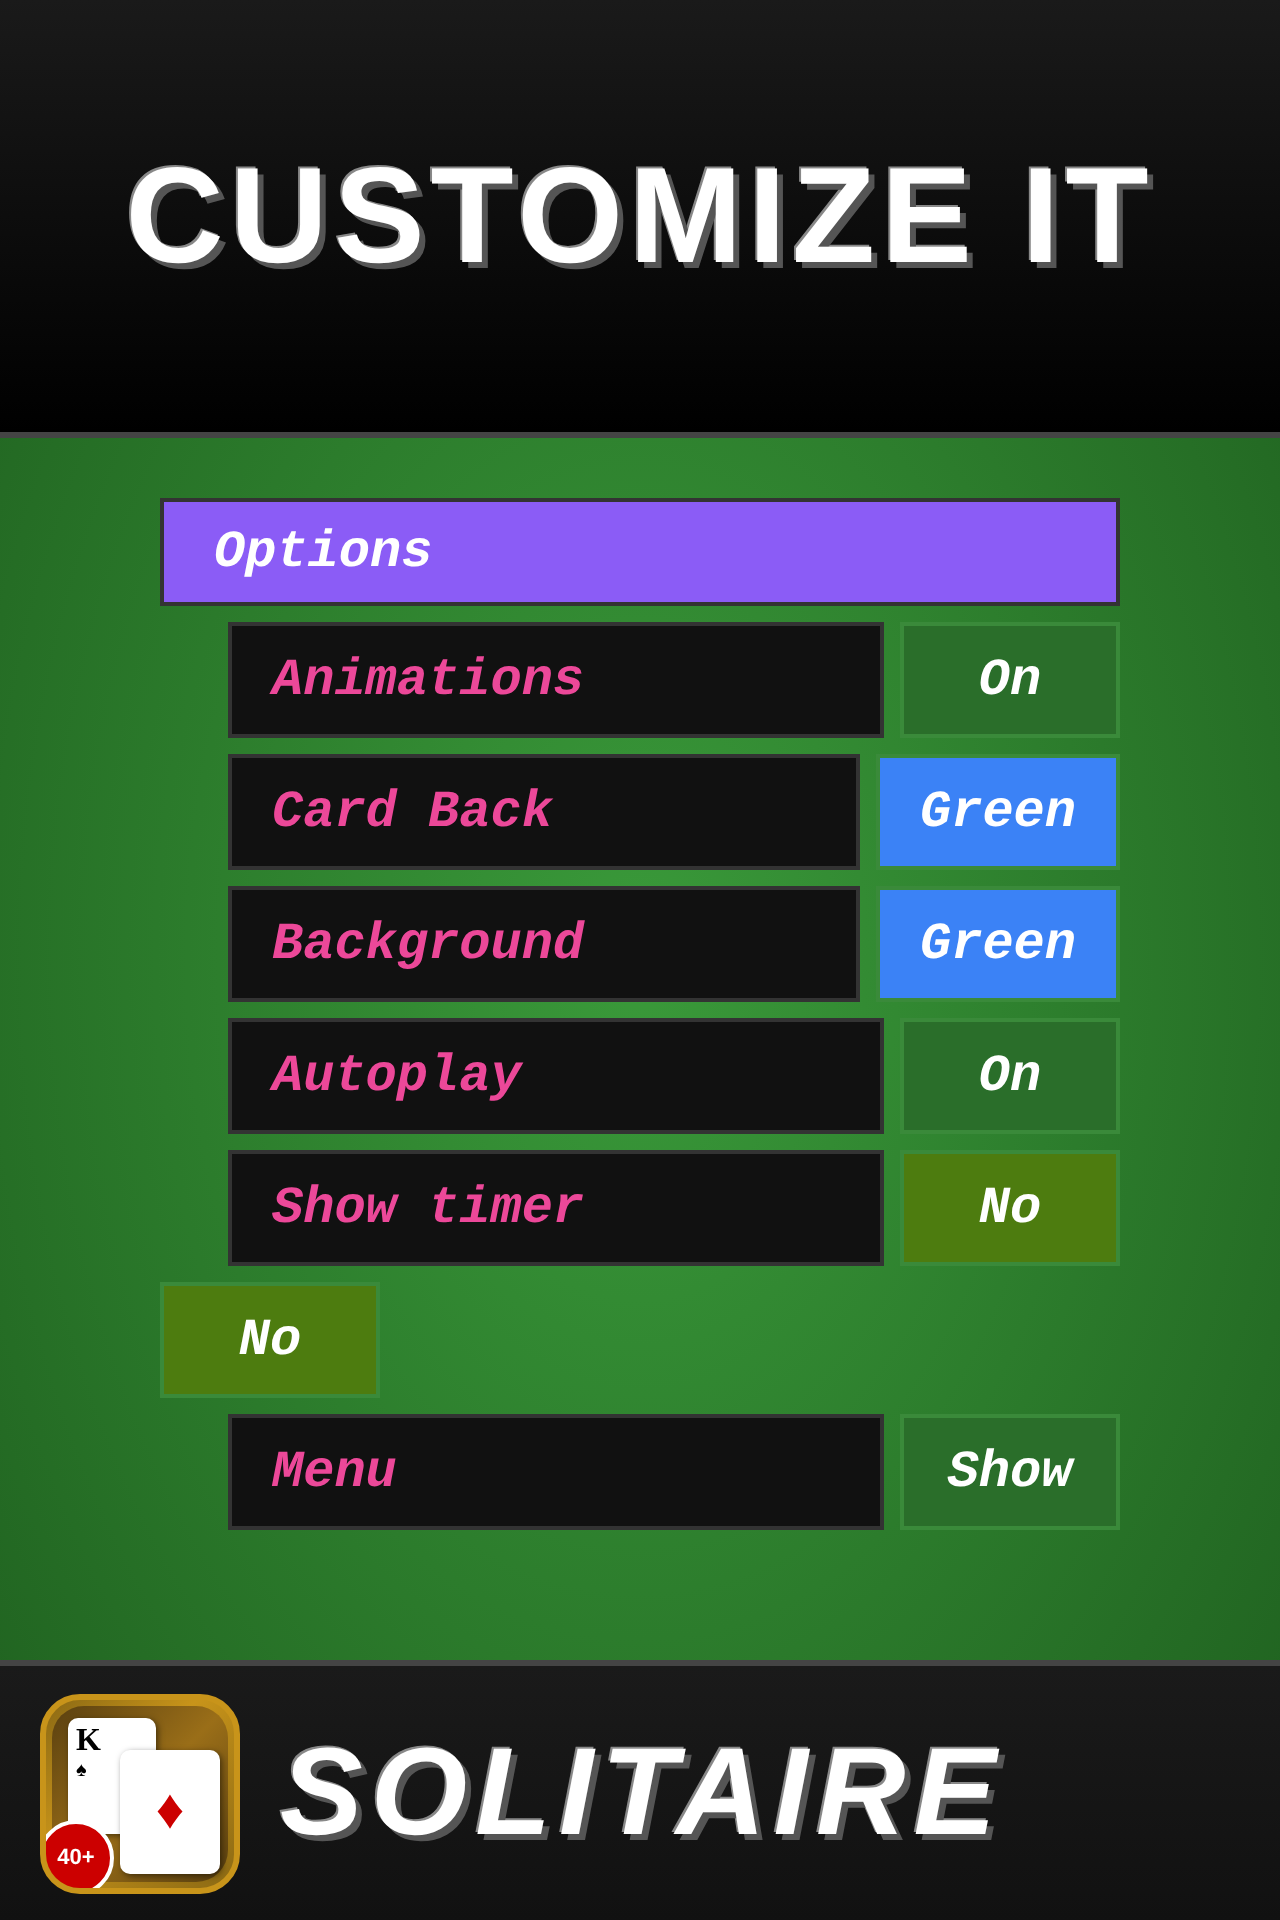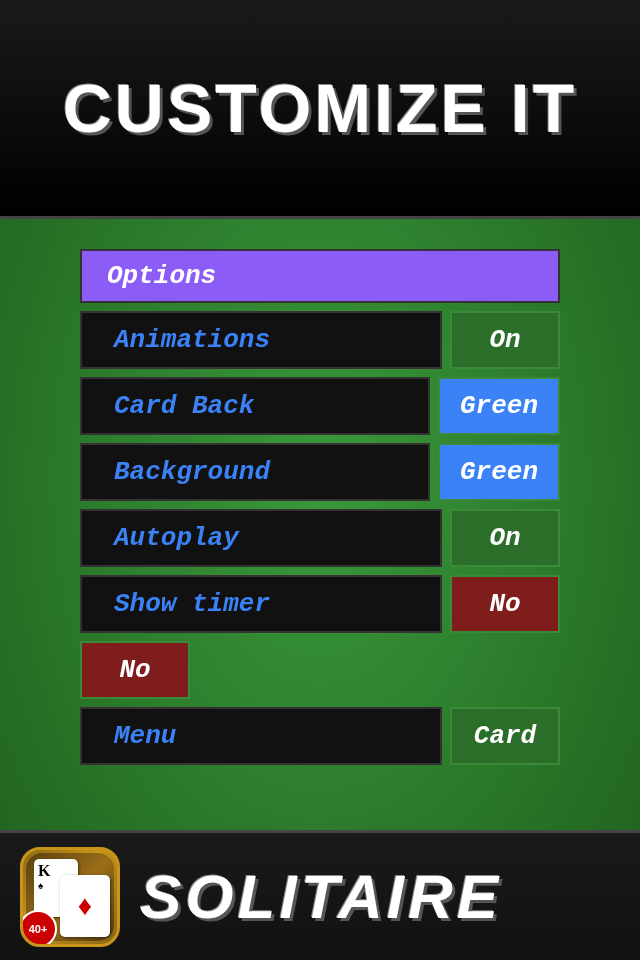--- a/index.html
+++ b/index.html
@@ -178,29 +178,30 @@
 
     .settings-row {
       display: flex;
       align-items: stretch;
       margin-bottom: 8px;
       gap: 8px;
     }
 
     .setting-label {
       background: #111;
-      color: #3b82f6;
+      color: #ec4899;
       font-family: 'Courier New', Courier, monospace;
       font-size: 26px;
       font-style: italic;
       font-weight: bold;
-      padding: 12px 32px;
+      padding: 12px 20px;
       flex: 1;
       border: 2px solid #333;
       cursor: pointer;
+      margin-left: 34px;
     }
 
     .setting-value {
       background: #2a6e2a;
       color: white;
       font-family: 'Courier New', Courier, monospace;
       font-size: 26px;
       font-style: italic;
       font-weight: bold;
       padding: 12px 20px;
@@ -212,21 +213,21 @@
 
     .setting-value.on {
       background: #2a6e2a;
     }
 
     .setting-value.green-val {
       background: #3b82f6;
     }
 
     .setting-value.no-val {
-      background: #7f1d1d;
+      background: #4d7c0f;
     }
 
     .setting-value.show-val {
       background: #2a6e2a;
     }
   </style>
 </head>
 <body>
 
 <div class="bg-overlay"></div>
@@ -257,21 +258,21 @@
       </div>
       <div class="settings-row">
         <div class="setting-label">Show timer</div>
         <div class="setting-value no-val">No</div>
       </div>
       <div class="settings-row">
         <div class="setting-value no-val">No</div>
       </div>
       <div class="settings-row">
         <div class="setting-label">Menu</div>
-        <div class="setting-value show-val">Card</div>
+        <div class="setting-value show-val">Show</div>
       </div>
     </div>
 </div>
 
 <div class="bottom-bar">
   <div class="app-icon">
     <div class="app-icon-inner">
       <div class="card-k">
         <span>K</span>
         <span class="suit">♠</span>

